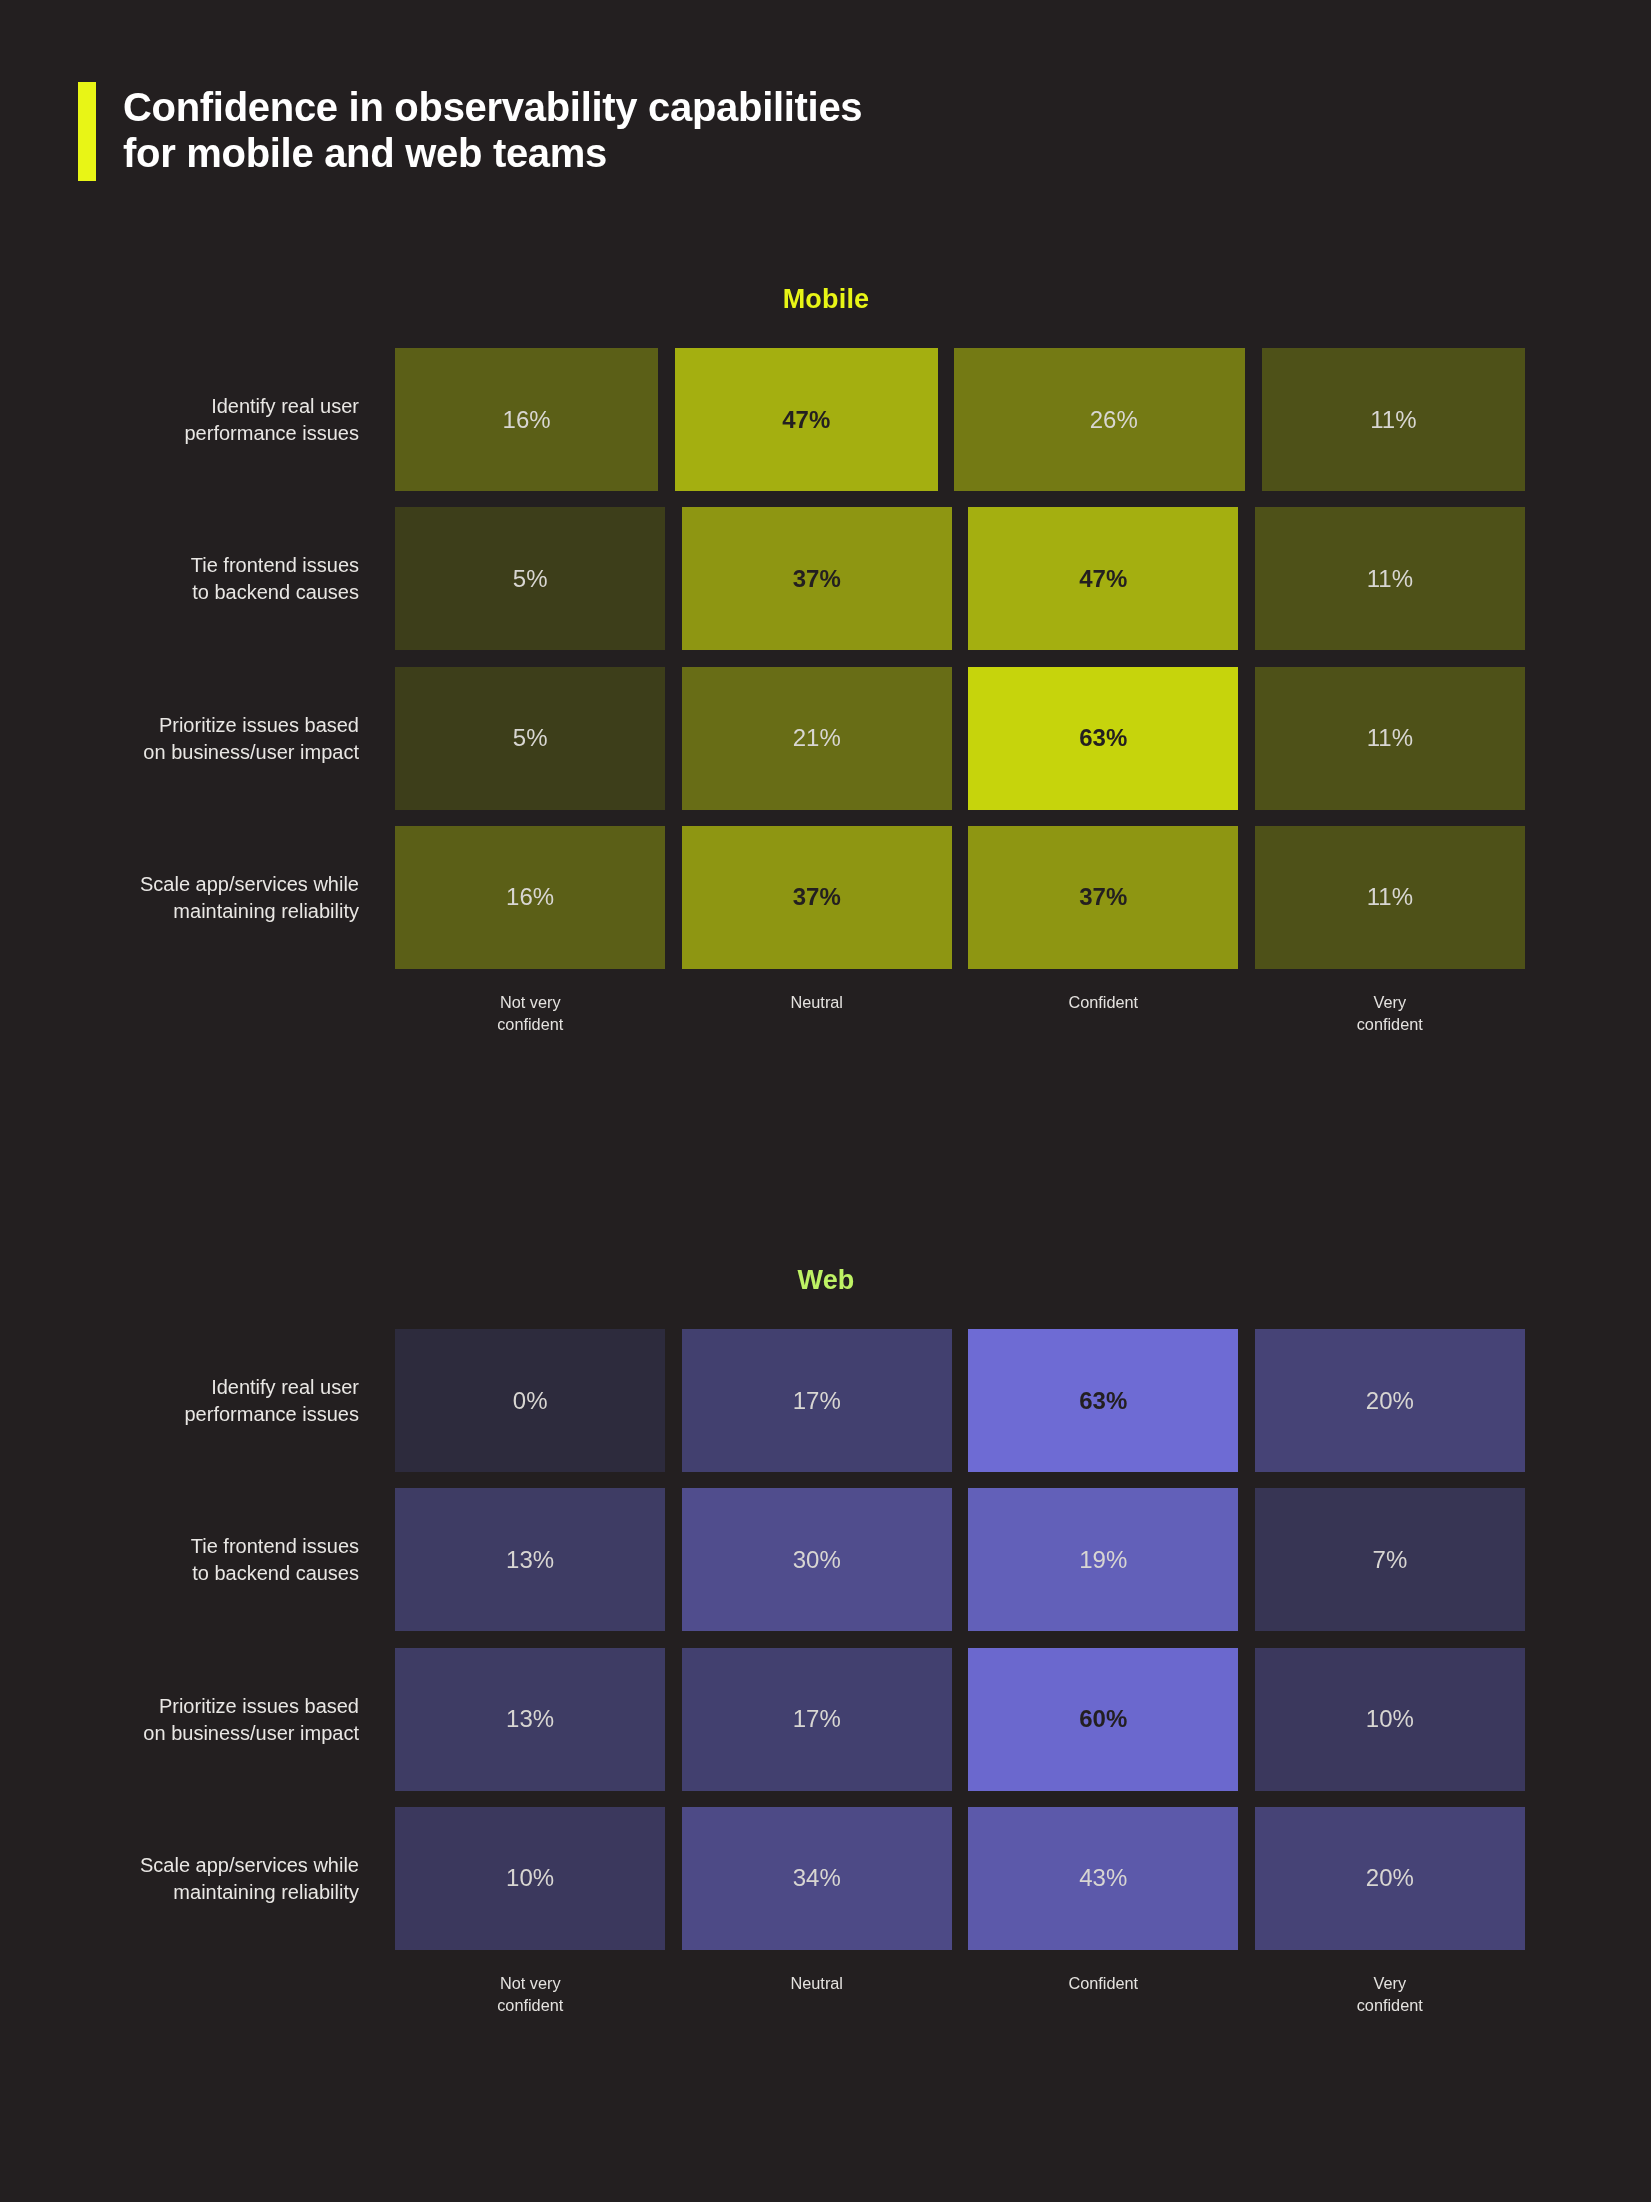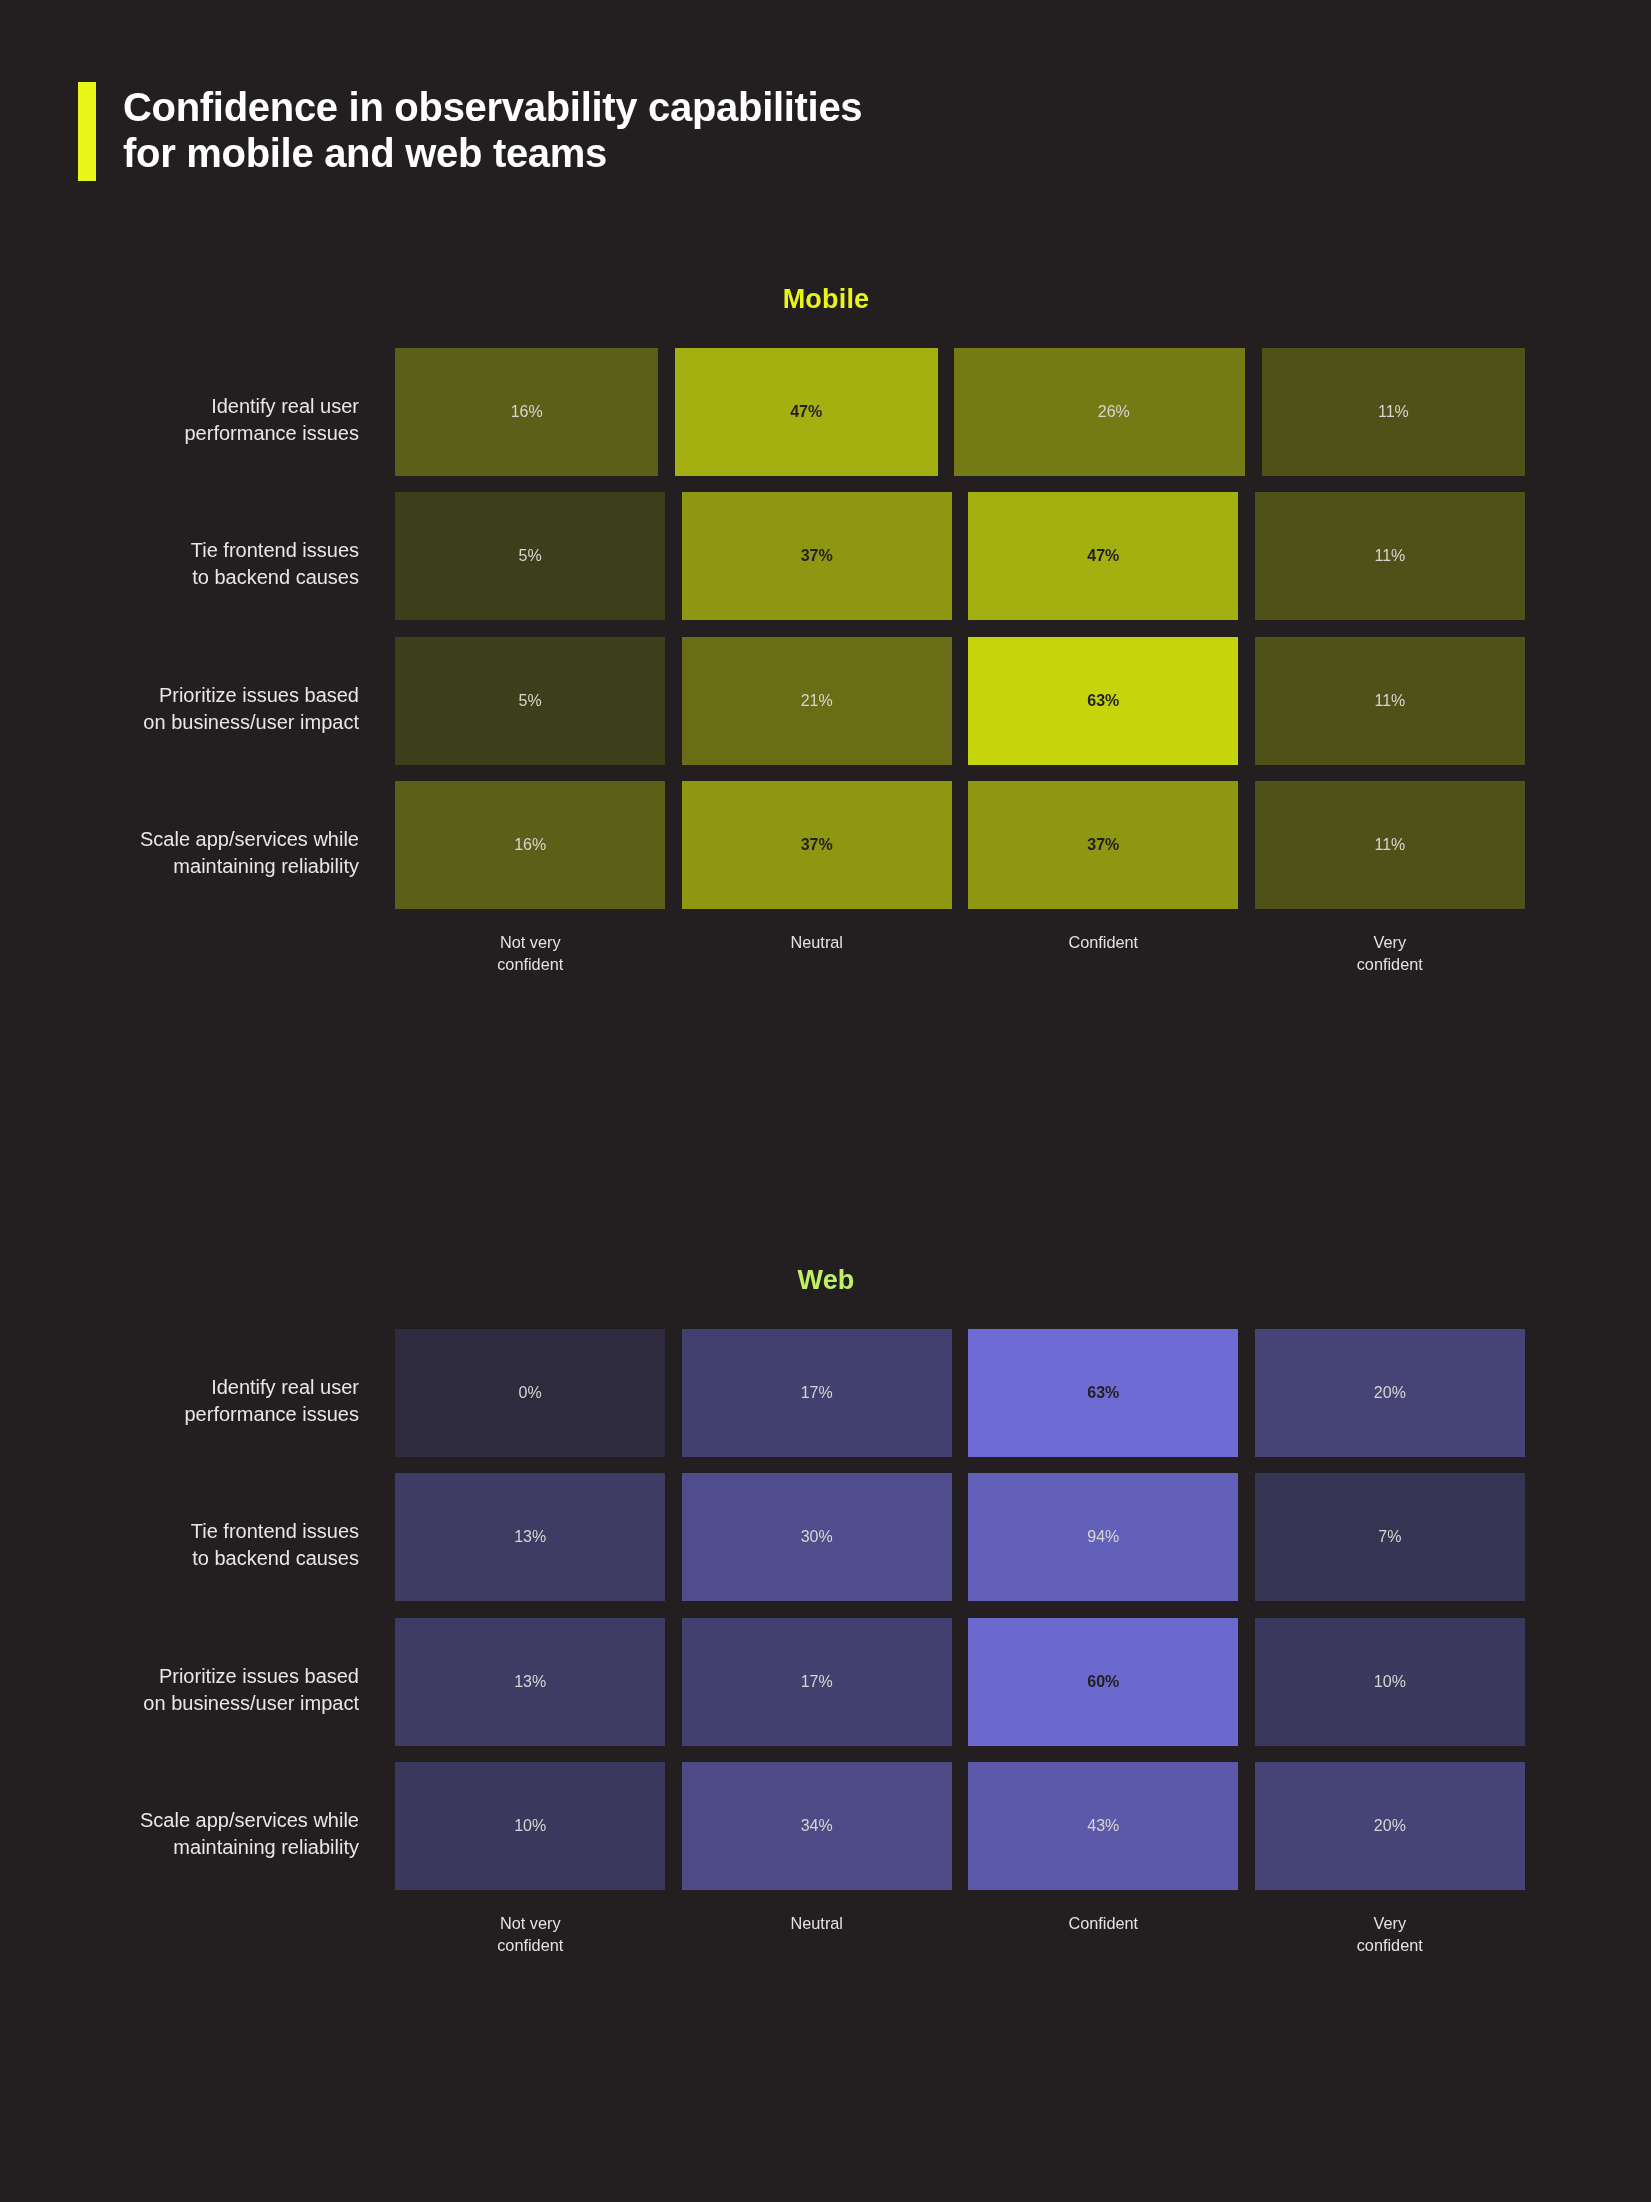--- a/index.html
+++ b/index.html
@@ -83,25 +83,25 @@
     justify-content: flex-end;
     text-align: right;
     font-size: 20px;
     line-height: 1.35;
     color: #E9E7E4;
     white-space: pre-line;
   }
 
   .hm-cell {
     flex: 1 1 0;
-    height: 128px;
+    height: 143px;
     display: flex;
     align-items: center;
     justify-content: center;
-    font-size: 16px;
+    font-size: 24px;
   }
   .hm-cell.light-text { color: #D8D6D2; font-weight: 400; }
   .hm-cell.dark-text  { color: #231F20; font-weight: 700; }
 
   .col-labels {
     display: flex;
     gap: 16px;
     margin-top: 22.4px;
   }
   .col-label {
@@ -177,21 +177,21 @@
           <div class="hm-cell light-text" style="background: rgb(45, 43, 61);">0%</div>
           <div class="hm-cell light-text" style="background: rgb(66, 64, 111);">17%</div>
           <div class="hm-cell dark-text" style="background: rgb(110, 107, 212);">63%</div>
           <div class="hm-cell light-text" style="background: rgb(70, 67, 118);">20%</div>
         </div>
         <div class="hm-row">
           <div class="row-label">Tie frontend issues
 to backend causes</div>
           <div class="hm-cell light-text" style="background: rgb(62, 60, 100);">13%</div>
           <div class="hm-cell light-text" style="background: rgb(80, 77, 141);">30%</div>
-          <div class="hm-cell light-text" style="background: rgb(98, 96, 185);">94%</div>
+          <div class="hm-cell light-text" style="background: rgb(98, 96, 185);">19%</div>
           <div class="hm-cell light-text" style="background: rgb(55, 53, 84);">7%</div>
         </div>
         <div class="hm-row">
           <div class="row-label">Prioritize issues based
 on business/user impact</div>
           <div class="hm-cell light-text" style="background: rgb(62, 60, 100);">13%</div>
           <div class="hm-cell light-text" style="background: rgb(66, 64, 111);">17%</div>
           <div class="hm-cell dark-text" style="background: rgb(107, 104, 206);">60%</div>
           <div class="hm-cell light-text" style="background: rgb(59, 56, 93);">10%</div>
         </div>

